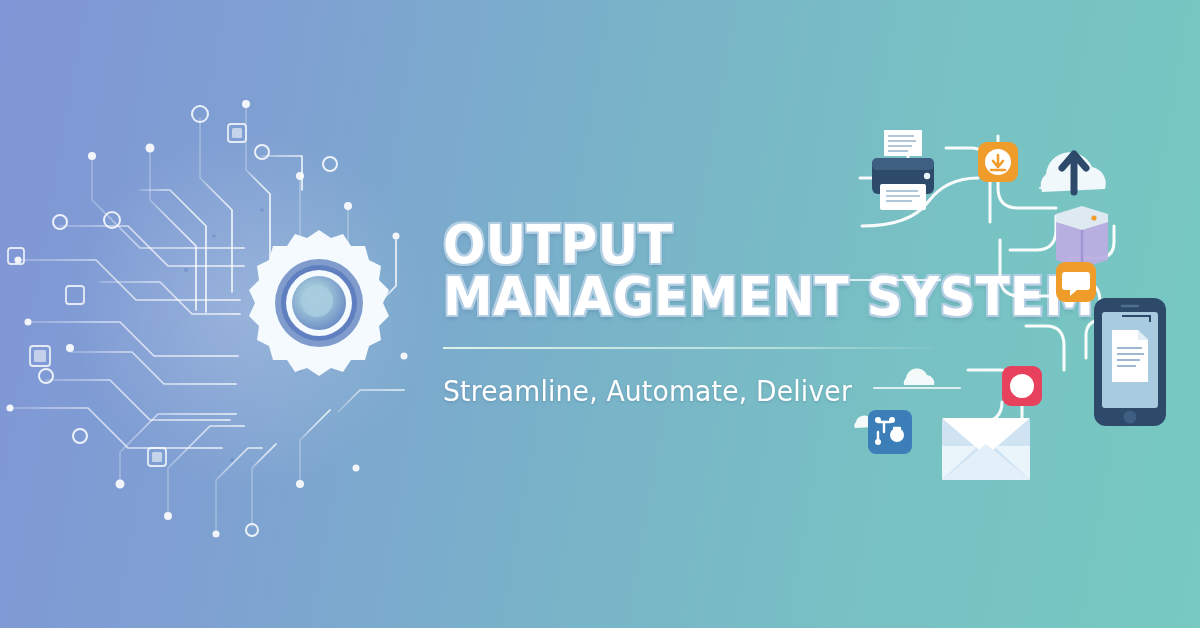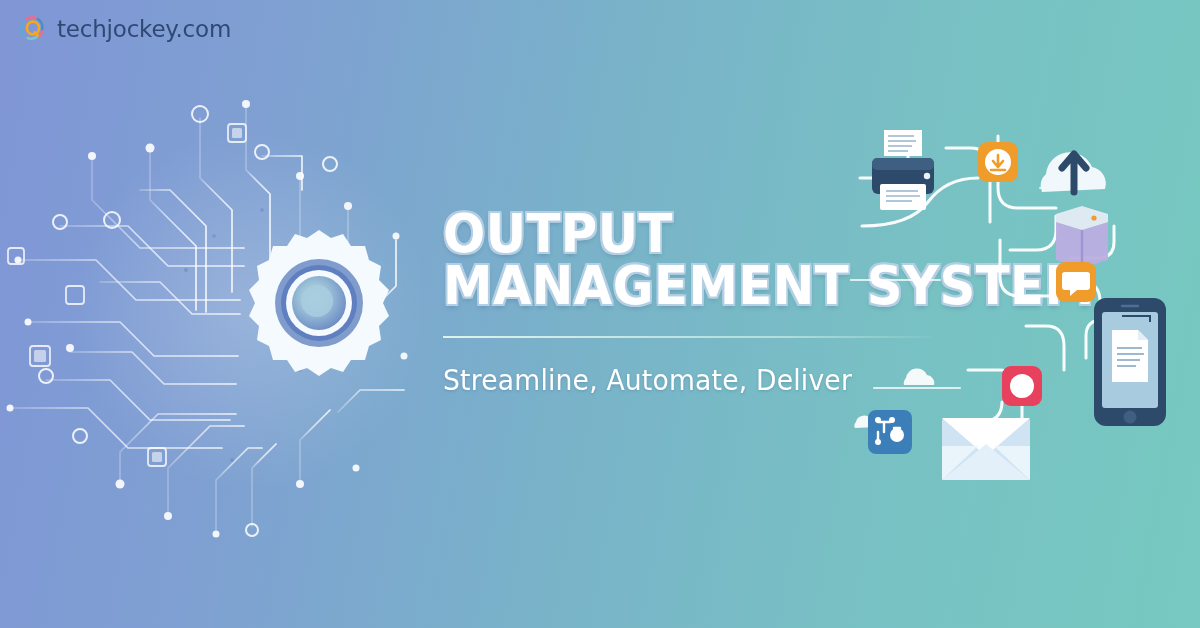--- a/index.html
+++ b/index.html
@@ -22,21 +22,21 @@
     font-family:"DejaVu Sans", sans-serif;
   }
 
   
   #circuit { position:absolute; left:0; top:60px; width:470px; height:480px; }
 
   
   #gear { position:absolute; left:243px; top:228px; width:152px; height:152px; }
 
   
-  #textblock { position:absolute; left:443px; top:208px; width:540px; }
+  #textblock { position:absolute; left:443px; top:219px; width:540px; }
   #title {
     font-family:"DejaVu Sans", sans-serif;
     font-weight:700; font-size:54px; line-height:0.97;
     color:#ffffff; letter-spacing:0.5px;
     transform:scaleX(0.92); transform-origin:left center;
     text-shadow:
       -2px 0 0 #b4cfe4, 2px 0 0 #b4cfe4, 0 -2px 0 #b4cfe4, 0 2px 0 #b4cfe4,
       -2px -2px 0 #b4cfe4, 2px -2px 0 #b4cfe4, -2px 2px 0 #b4cfe4, 2px 2px 0 #b4cfe4,
       0 3px 5px rgba(40,70,110,0.28);
     white-space:nowrap;
@@ -57,34 +57,20 @@
   }
 
   
   #network { position:absolute; left:850px; top:130px; width:350px; height:360px; }
 </style>
 </head>
 <body>
 
 <div id="banner">
 
-  <div id="logo">
-    <span class="mark">
-      <svg viewBox="0 0 30 30" width="30" height="30">
-        <path d="M5.5 21.5a10 10 0 0 1 1.5-14" fill="none" stroke="#5fa8cf" stroke-width="2.4" stroke-linecap="round"></path>
-        <path d="M8.5 5.2a10 10 0 0 1 9-1.3" fill="none" stroke="#ef6b8a" stroke-width="2.4" stroke-linecap="round"></path>
-        <path d="M19.8 5a10 10 0 0 1 4.4 10.5" fill="none" stroke="#4a8fc0" stroke-width="2.4" stroke-linecap="round"></path>
-        <path d="M24 17.5a10 10 0 0 1-3.2 5.4" fill="none" stroke="#ef6b8a" stroke-width="2.4" stroke-linecap="round"></path>
-        <path d="M19 22.8a10 10 0 0 1-9.3 1.4" fill="none" stroke="#7fc8c2" stroke-width="2.4" stroke-linecap="round"></path>
-        <ellipse cx="15" cy="14" rx="6.1" ry="6.4" fill="none" stroke="#f5a623" stroke-width="2.6"></ellipse>
-        <path d="M16.6 18.2l3.3 3.4" stroke="#f5a623" stroke-width="2.6" stroke-linecap="round"></path>
-      </svg>
-    </span>
-    <span class="txt">techjockey.com</span>
-  </div>
 
   <div id="circuit">
     <svg viewBox="0 0 470 480" width="470" height="480">
       <defs>
         <linearGradient id="traceFade" x1="0" y1="0" x2="1" y2="0">
           <stop offset="0" stop-color="#ffffff" stop-opacity="0.25"></stop>
           <stop offset="0.35" stop-color="#ffffff" stop-opacity="0.62"></stop>
           <stop offset="1" stop-color="#ffffff" stop-opacity="0.85"></stop>
         </linearGradient>
         <radialGradient id="glow" cx="0.5" cy="0.5" r="0.5">

